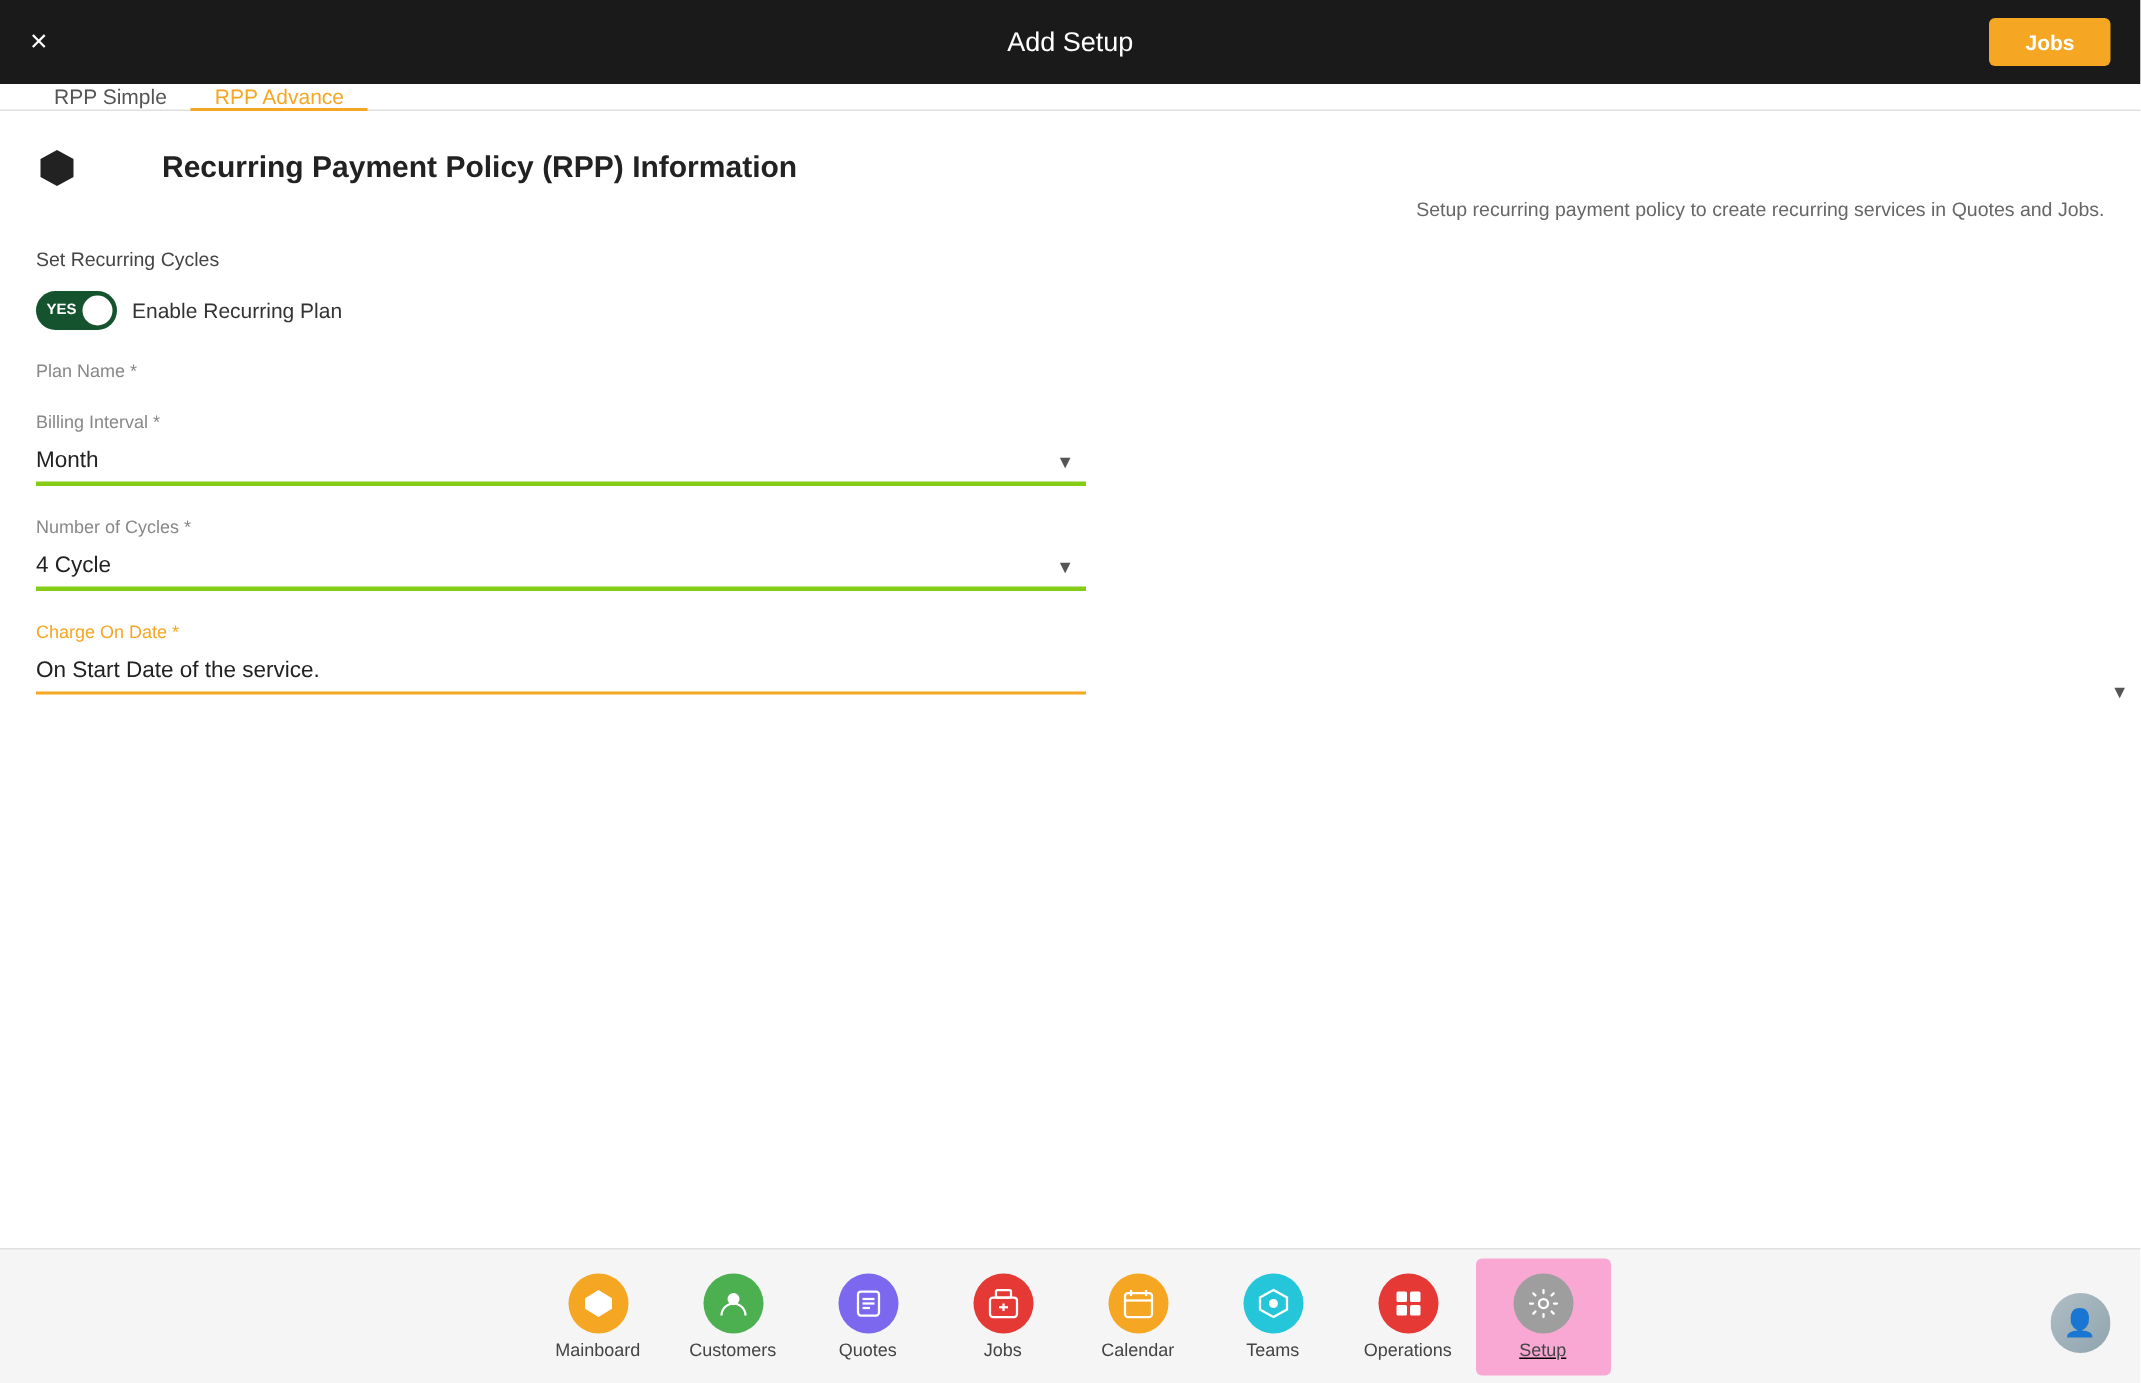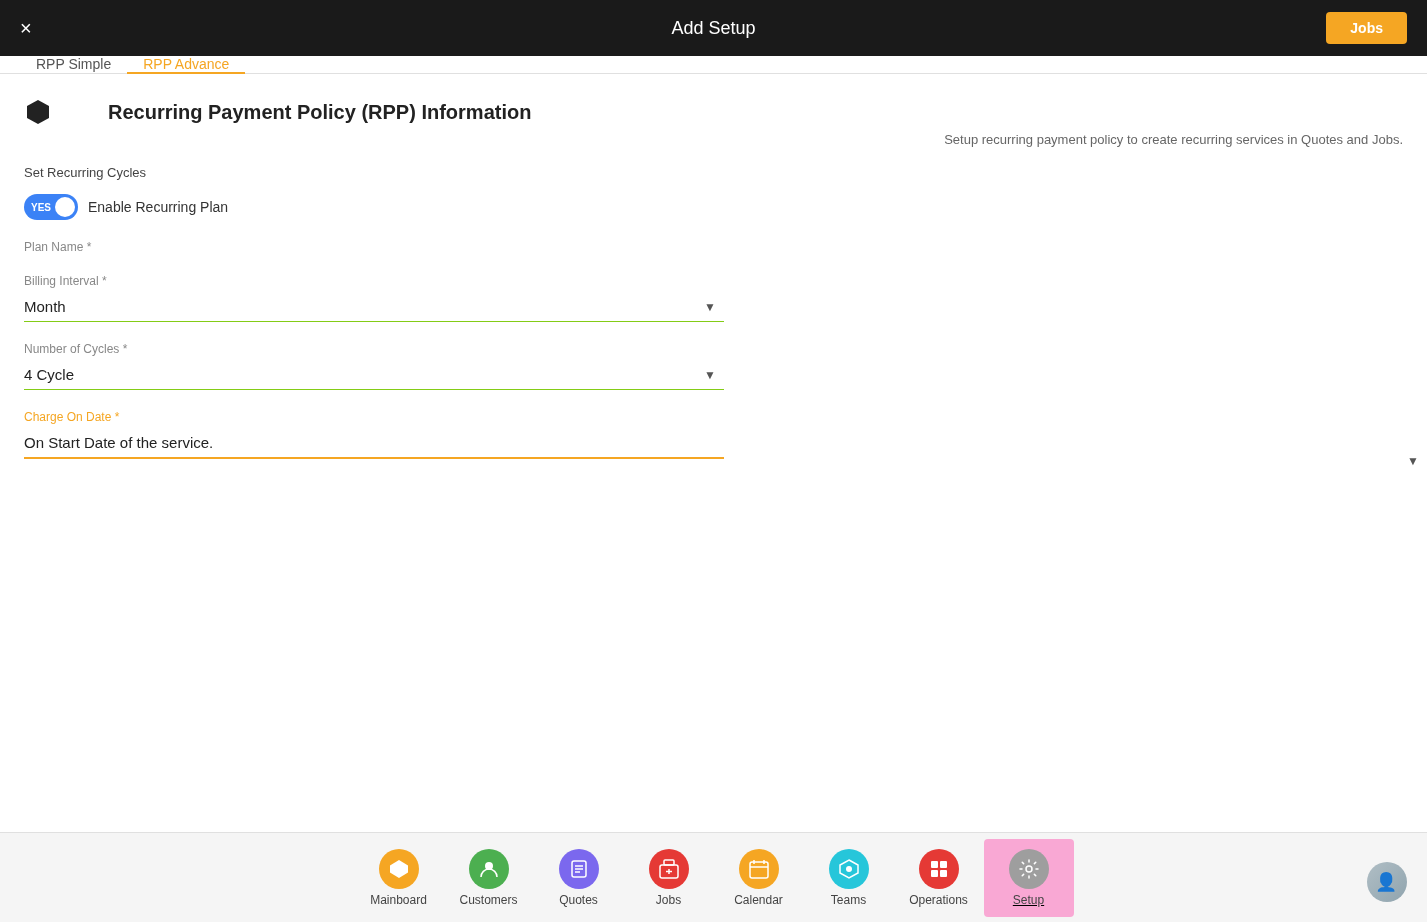--- a/index.html
+++ b/index.html
@@ -114,21 +114,21 @@
     .toggle-switch {
       position: relative;
       display: inline-block;
       width: 54px;
       height: 26px;
       margin-right: 10px;
     }
     .toggle-slider {
       position: absolute;
       top: 0; left: 0; right: 0; bottom: 0;
-      background: #3b82f6;
+      background: #14532d;
       border-radius: 13px;
       cursor: pointer;
       transition: 0.2s;
     }
     .toggle-slider:before {
       content: '';
       position: absolute;
       width: 20px; height: 20px;
       top: 3px; right: 3px;
       background: #fff;
@@ -176,21 +176,21 @@
       background: transparent;
       outline: none;
     }
     .select-wrapper {
       position: relative;
       width: 100%;
     }
     .select-wrapper select {
       width: 100%;
       border: none;
-      border-bottom: 1px solid #84cc16;
+      border-bottom: 3px solid #84cc16;
       padding: 6px 30px 6px 0;
       font-size: 15px;
       color: #222;
       background: transparent;
       outline: none;
       appearance: none;
       cursor: pointer;
     }
     .select-wrapper-orange select {
       width: 100%;

